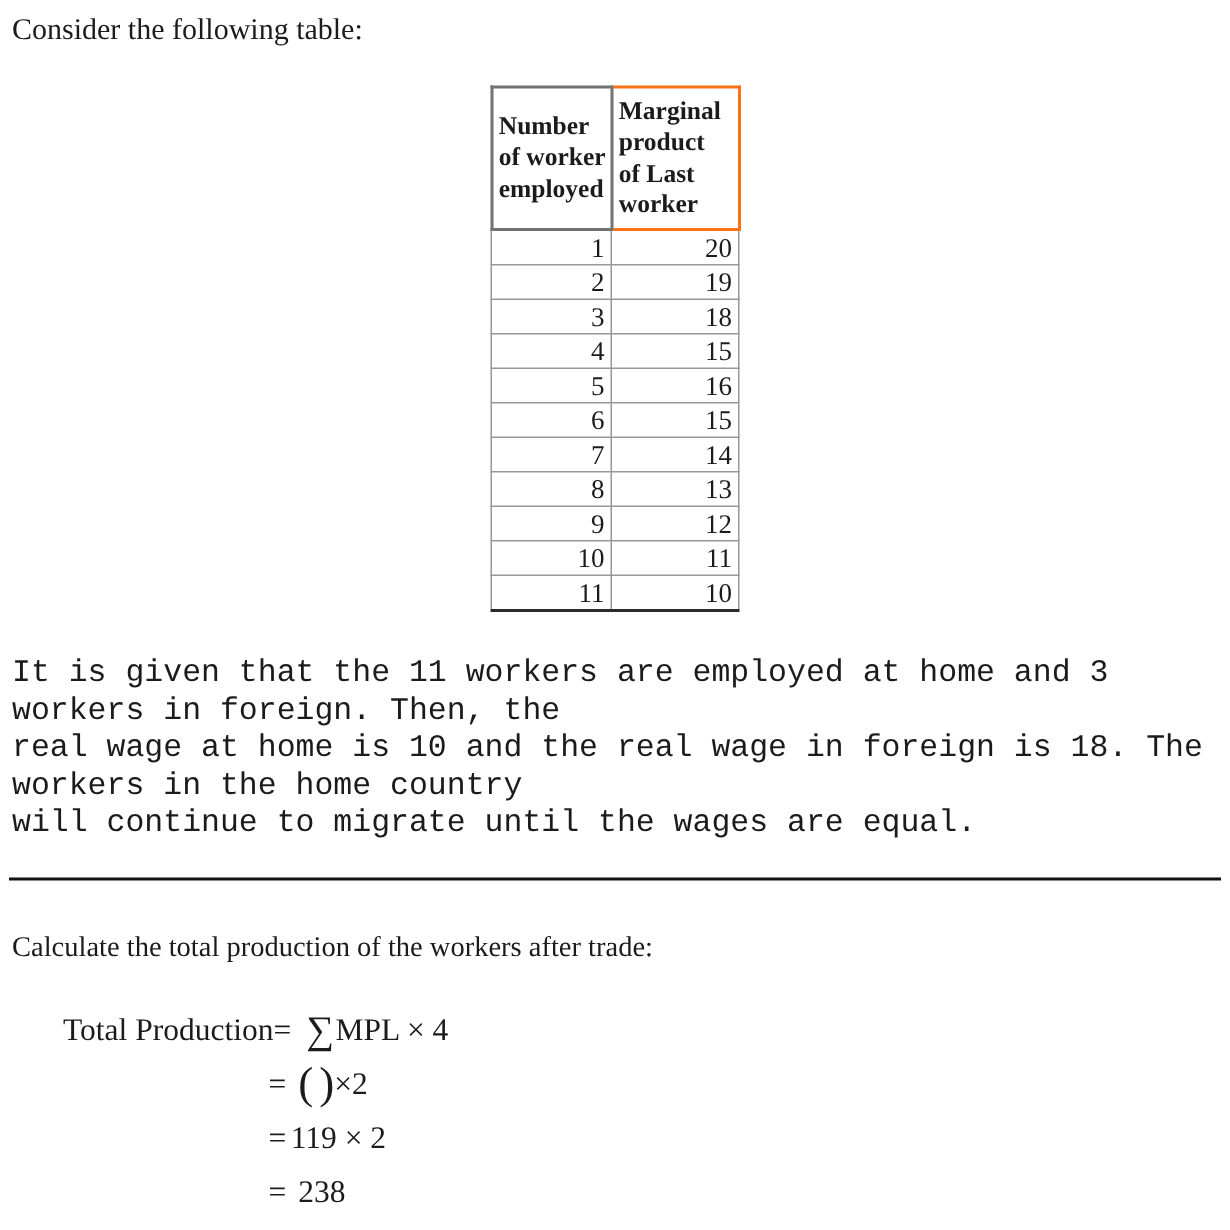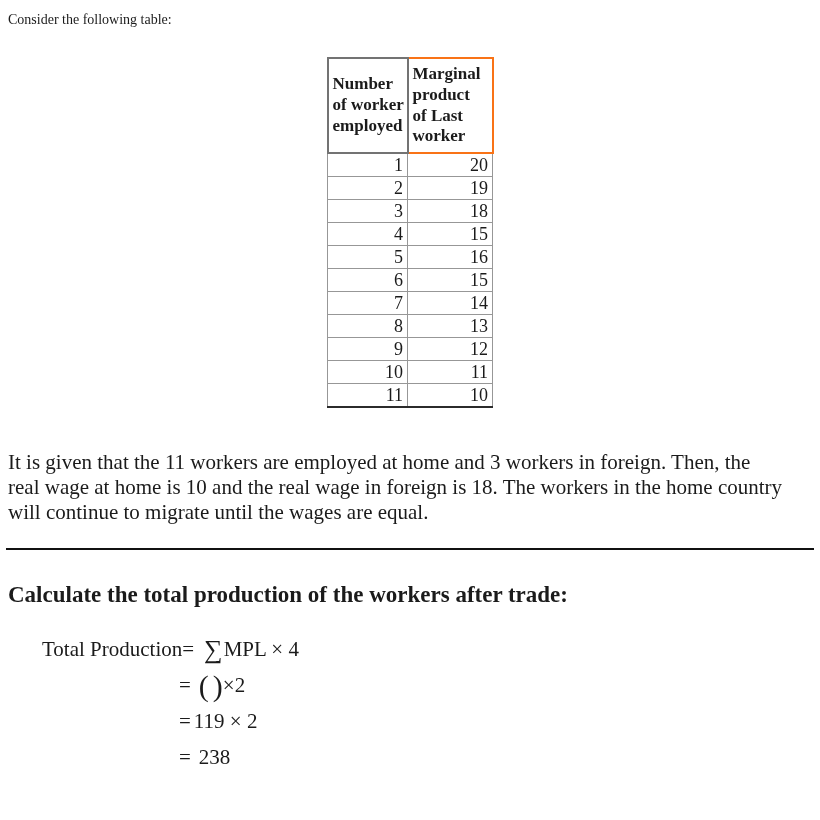--- a/index.html
+++ b/index.html
@@ -12,21 +12,21 @@
     height: 820px;
     overflow: hidden;
     font-family: "Liberation Serif", serif;
     color: #1b1b1b;
   }
   .doc {
     padding: 9px 8px 0 8px;
   }
   .intro {
     margin: 0;
-    font-size: 14px;
+    font-size: 20px;
     line-height: 22px;
     white-space: pre-line;
   }
   
   table.mpl {
     border-collapse: collapse;
     margin: 26px auto 0 auto;
   }
   table.mpl th {
     font-size: 17px;
@@ -57,32 +57,31 @@
   table.mpl tbody tr:last-child td {
     border-bottom: 2px solid #2b2b2b;
   }
   
   .para {
     margin: 0;
     font-size: 21px;
     line-height: 25px;
     white-space: pre-line;
   }
-  .para-1 { margin-top: 42px; }
+  .para-1 { margin-top: 29px; font-family: Liberation Mono, monospace; }
   .para-2 { margin-top: 29px; }
   .divider {
     border: none;
     border-top: 2px solid #111111;
     margin: 23px -2px 0 -2px;
   }
   .prompt {
     margin: 34px 0 0 0;
-    font-size: 23px;
+    font-size: 19px;
     line-height: 22px;
-    font-weight: bold;
   }
   
   .equations {
     margin-top: 25px;
     font-size: 21px;
   }
   .eq-line {
     display: flex;
     align-items: center;
     height: 36px;

